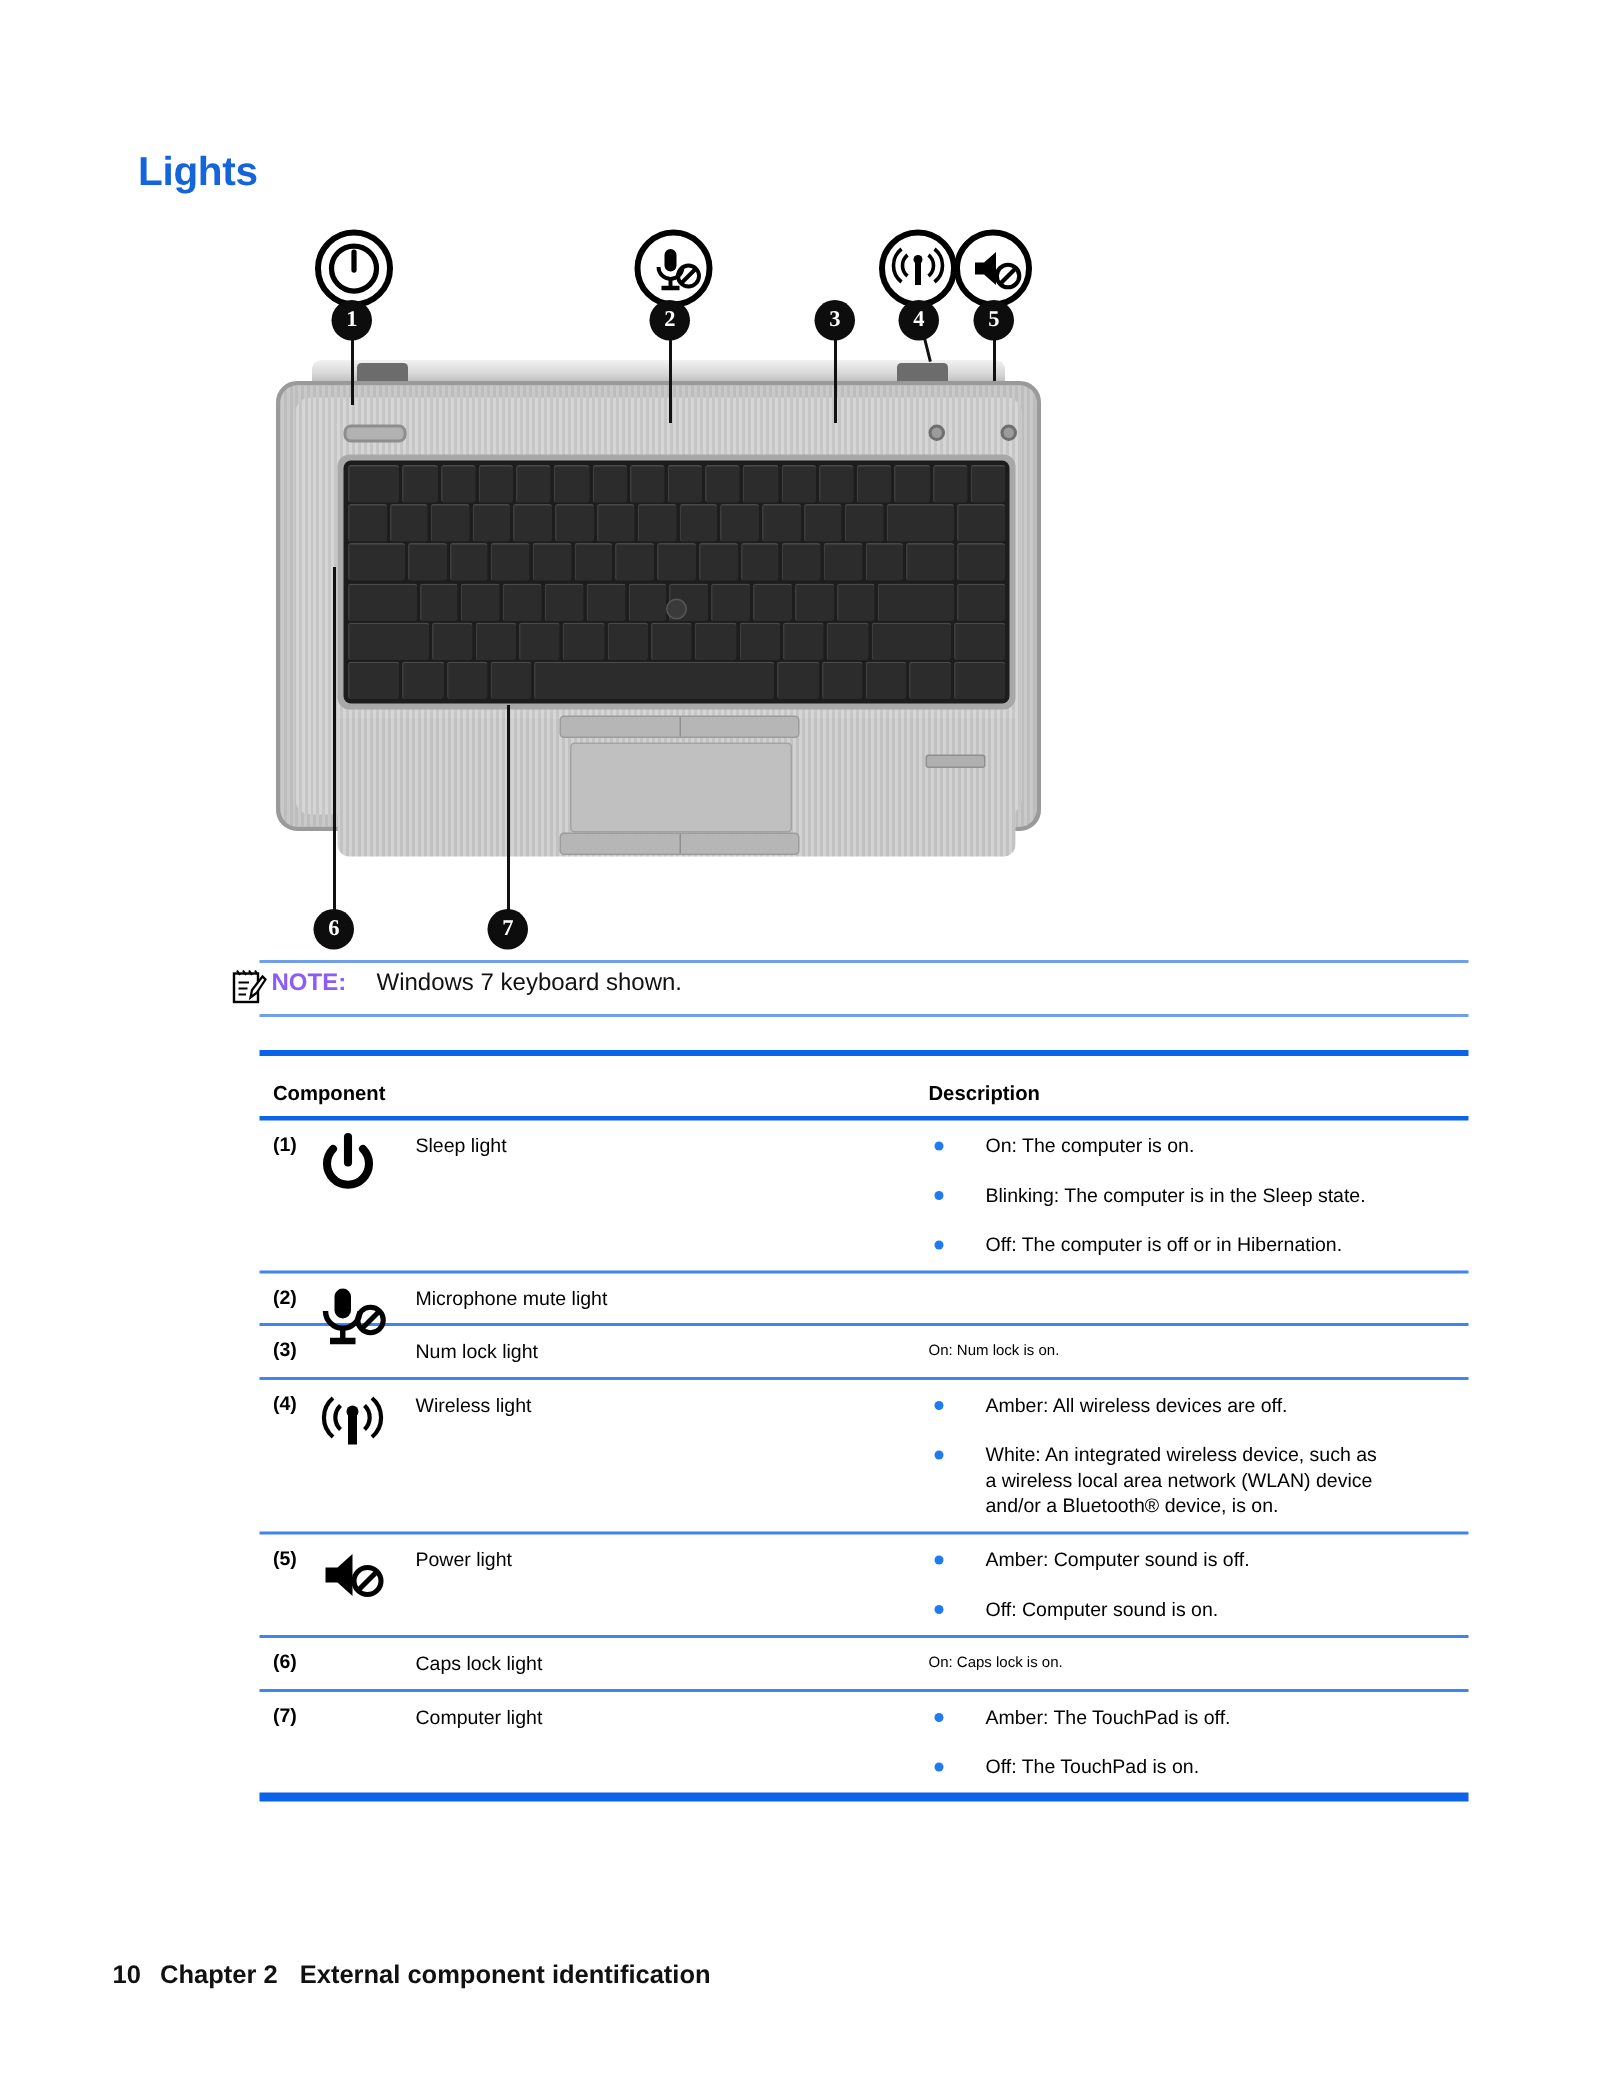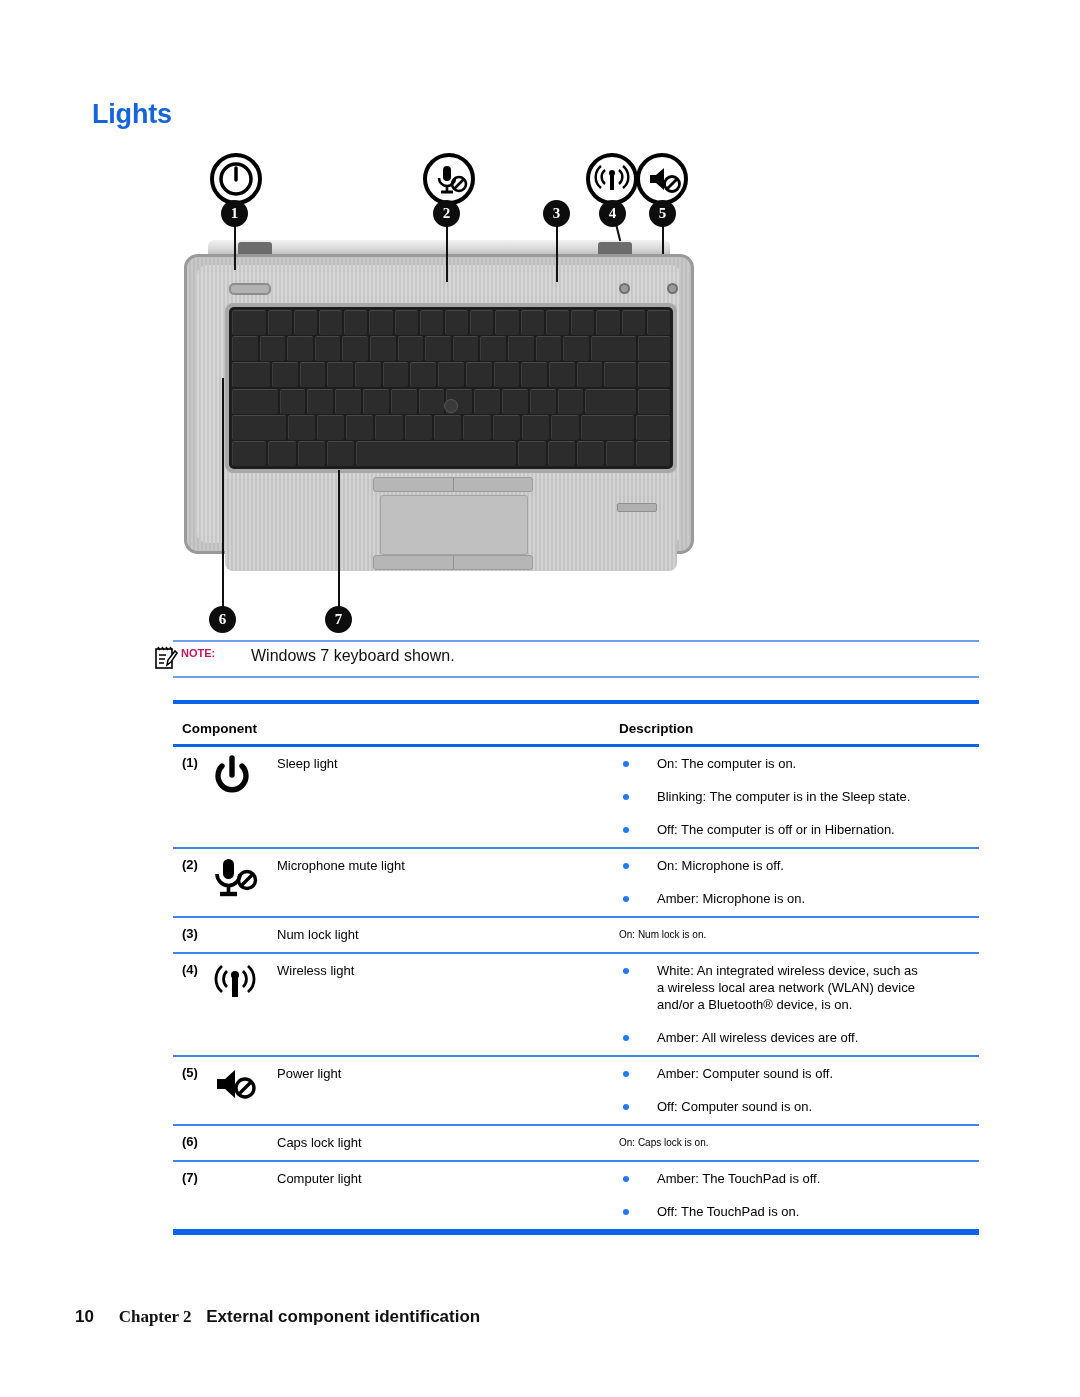--- a/index.html
+++ b/index.html
@@ -159,21 +159,21 @@
     letter-spacing:0.5px;
   }
 
   
   .note-wrap { position:absolute; left:173px; top:640px; width:806px; }
   .note-rule-top { height:2px; background:#6f9fea; width:100%; }
   .note-body { position:relative; height:34px; }
   .note-icon { position:absolute; left:-19px; top:3px; width:24px; height:26px; }
   .note-label {
     position:absolute; left:8px; top:5px;
-    font-size:11px; font-weight:bold; color:#be185d;
+    font-size:16px; font-weight:bold; color:#8b5cf6;
   }
   .note-text {
     position:absolute; left:78px; top:5px;
     font-size:16px; color:#111;
   }
   .note-rule-bot { height:2px; background:#6f9fea; width:100%; }
 
   
   .tbl { position:absolute; left:173px; top:700px; width:806px; }
   .rule-head-top { height:4px; background:#0a63e8; }
@@ -204,21 +204,21 @@
   .plaintext { font-size:10px; line-height:17px; }
 
   .ticon { position:absolute; left:0; top:-2px; }
 
   
   .footer {
     position:absolute; left:75px; top:1307px;
     font-size:17px; color:#111;
   }
   .footer .pg { font-weight:bold; }
-  .footer .ch { font-weight:bold; margin-left:20px;font-family:Liberation Serif, serif; }
+  .footer .ch { font-weight:bold; margin-left:8px; }
   .footer .ttl { font-weight:bold; margin-left:10px;margin-top:22px; }
 </style>
 </head>
 <body>
 
 <div class="page">
 
   <div class="page-title">Lights</div>
 
   <div class="figure">
@@ -458,26 +458,20 @@
             <rect x="14" y="4" width="11" height="20" rx="5.5" fill="#000"></rect>
             <path d="M8 19 a11.5 11.5 0 0 0 23 0" fill="none" stroke="#000" stroke-width="3.6"></path>
             <path d="M19.5 30 L19.5 37" stroke="#000" stroke-width="3.6"></path>
             <path d="M11 39 L28 39" stroke="#000" stroke-width="4.4"></path>
             <circle cx="38" cy="25" r="8.5" fill="none" stroke="#000" stroke-width="3.4"></circle>
             <path d="M32 31 L44 19" stroke="#000" stroke-width="3.4"></path>
           </svg>
         </span>
       </div>
       <div class="td-name">Microphone mute light</div>
-      <div class="td-desc">
-        <ul class="bullets">
-          <li>On: Microphone is off.</li>
-          <li>Amber: Microphone is on.</li>
-        </ul>
-      </div>
     </div>
     <div class="rule-row"></div>
 
     <div class="trow">
       <div class="td-num">(3)</div>
       <div class="td-icon"></div>
       <div class="td-name">Num lock light</div>
       <div class="td-desc">
         <div class="plaintext">On: Num lock is on.</div>
       </div>
@@ -494,22 +488,22 @@
             <path d="M18 11 a11 11 0 0 0 0 16" fill="none" stroke="#000" stroke-width="2.8"></path>
             <path d="M34 11 a11 11 0 0 1 0 16" fill="none" stroke="#000" stroke-width="2.8"></path>
             <path d="M13 6 a17 17 0 0 0 0 26" fill="none" stroke="#000" stroke-width="2.8"></path>
             <path d="M39 6 a17 17 0 0 1 0 26" fill="none" stroke="#000" stroke-width="2.8"></path>
           </svg>
         </span>
       </div>
       <div class="td-name">Wireless light</div>
       <div class="td-desc">
         <ul class="bullets">
+          <li>Amber: All wireless devices are off.</li>
           <li style="max-width:305px;">White: An integrated wireless device, such as a wireless local area network (WLAN) device and/or a Bluetooth® device, is on.</li>
-          <li>Amber: All wireless devices are off.</li>
         </ul>
       </div>
     </div>
     <div class="rule-row"></div>
 
     <div class="trow">
       <div class="td-num">(5)</div>
       <div class="td-icon">
         <span class="ticon">
           <svg width="52" height="46" viewBox="0 0 52 46">

